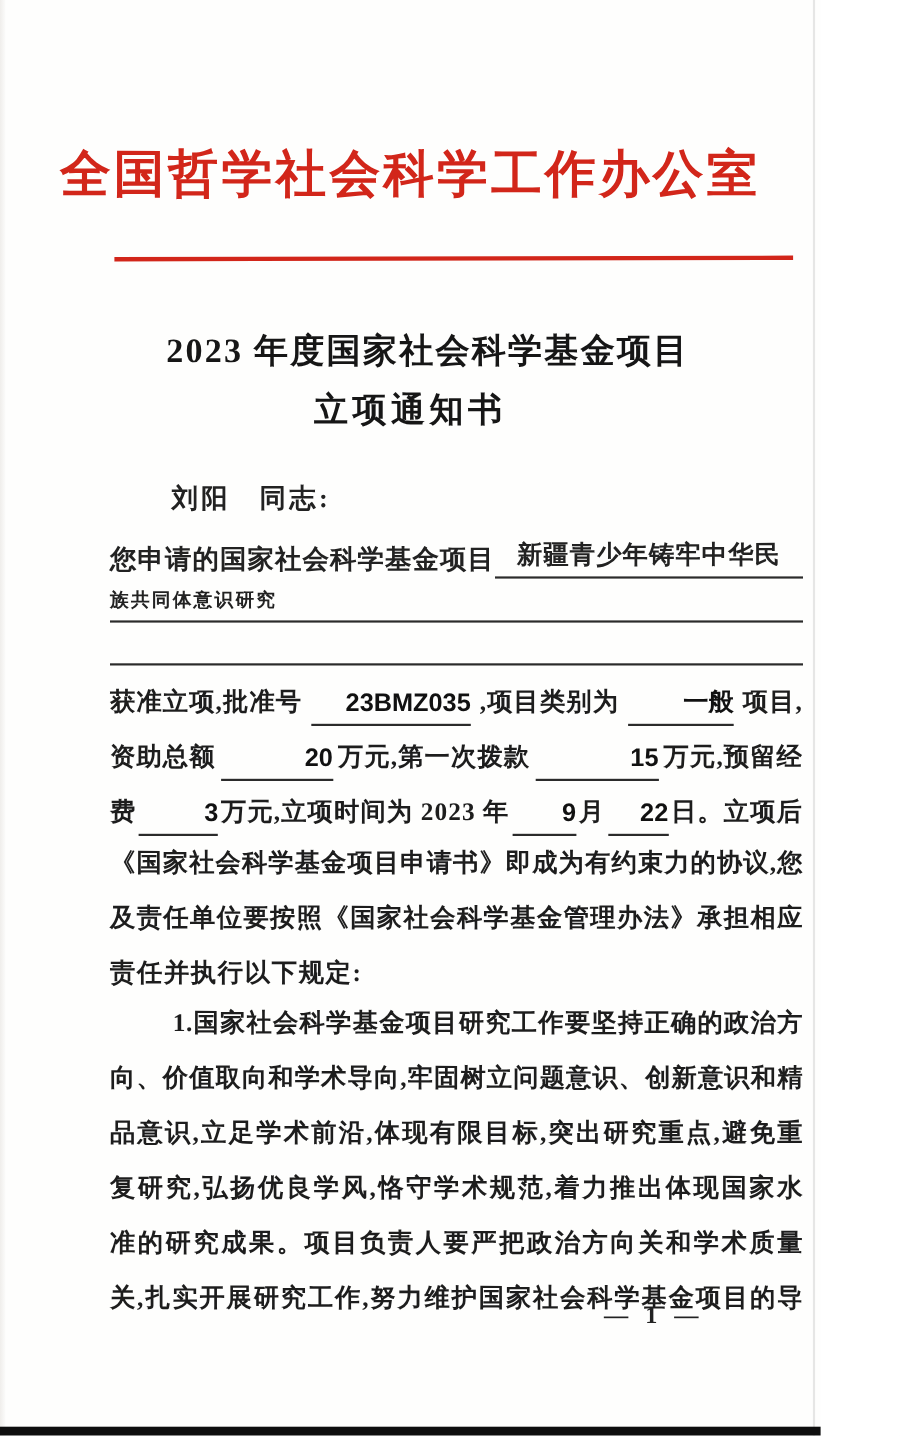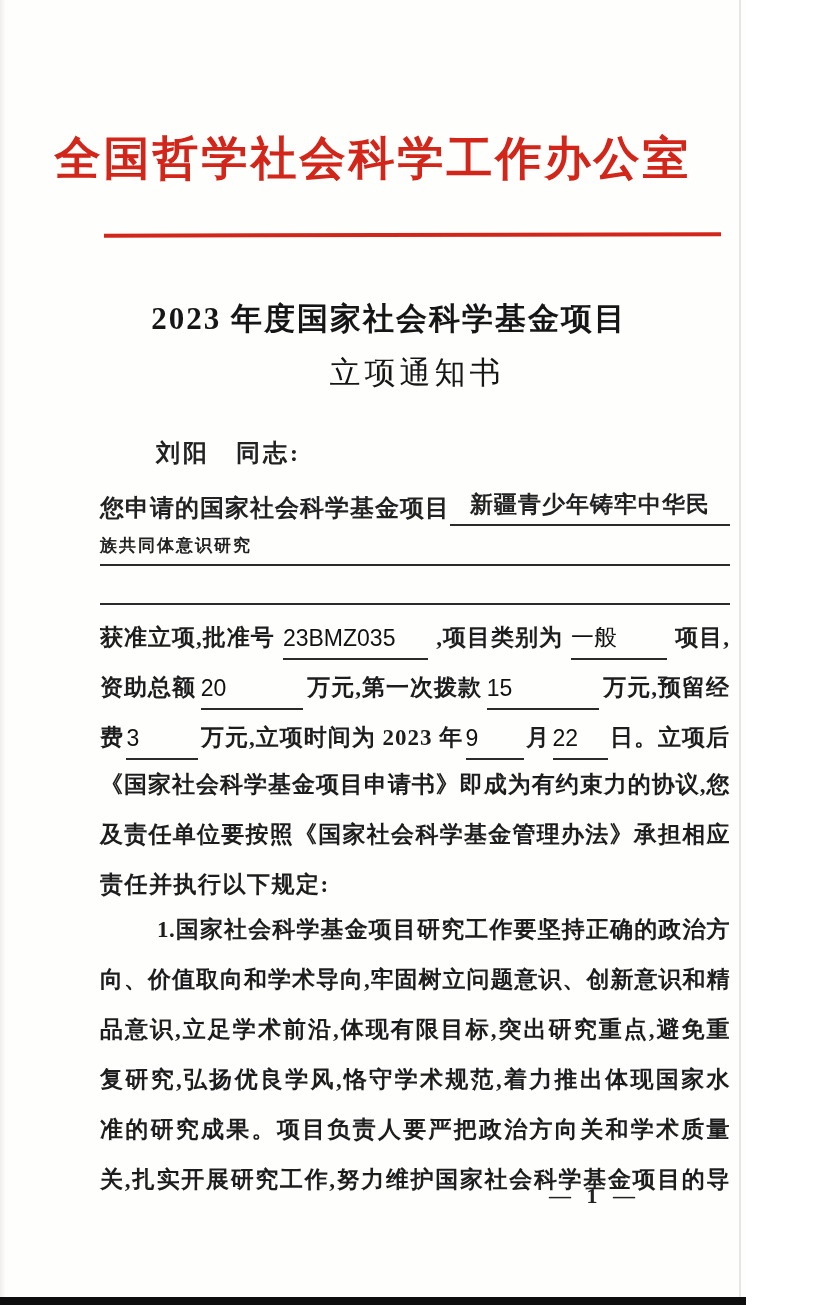--- a/index.html
+++ b/index.html
@@ -18,21 +18,21 @@
   
   .org-header { position:absolute; top:128px; left:0; width:100%; text-align:center;
     font-size:46px; font-weight:bold; letter-spacing:3px; }
   .red-rule { position:absolute; top:233px; left:104px; width:617px; height:4px;
     transform:rotate(-0.12deg); }
 
   
   .doc-title-1 { position:absolute; top:298px; left:0; width:100%; text-align:center;
     font-size:31px; font-weight:bold; letter-spacing:2px; color:#161616;padding-left:32px; }
   .doc-title-2 { position:absolute; top:352px; left:0; width:100%; text-align:center;
-    font-size:31px; font-weight:normal; letter-spacing:4px; color:#161616;margin-left:44px; }
+    font-size:31px; font-weight:bold; letter-spacing:4px; color:#161616; }
 
   .salutation { position:absolute; top:437px; left:156px; font-size:24px; font-weight:600;
     letter-spacing:3px; color:#222; }
   .salutation .suffix { margin-left:26px;margin-top:25px; }
 
   
   .intro-line1 { position:absolute; top:481px; left:100px; width:630px; height:45px;
     display:flex; align-items:flex-end; font-size:24px; font-weight:600; color:#222; }
   .intro-line1 .prefix { white-space:nowrap; letter-spacing:1px; padding-bottom:2px; }
   .blank-fill { border-bottom:2px solid #2b2b2b; text-align:center; }
@@ -41,22 +41,22 @@
     border-bottom:2px solid #2b2b2b; font-size:17px; font-weight:600; letter-spacing:2px;
     color:#222; line-height:40px; }
   .blank-row { position:absolute; top:566px; left:100px; width:630px; height:39px;
     border-bottom:2px solid #2b2b2b; }
 
   
   .body-line { position:absolute; left:100px; width:630px; height:50px; line-height:50px;
     font-size:23px; font-weight:600; color:#1d1d1d; white-space:nowrap; }
   .flexline { display:flex; justify-content:space-between; align-items:flex-end; }
   .flexline .seg { white-space:nowrap; letter-spacing:1px; line-height:44px; }
-  .fill { display:inline-block; border-bottom:2px solid #2b2b2b; text-align:left;
-    font-family:"Liberation Sans","DejaVu Sans",sans-serif; font-weight:normal;
+  .fill { display:inline-block; border-bottom:2px solid #2b2b2b; text-align:right;
+    font-family:"Liberation Sans","DejaVu Sans",sans-serif; font-weight:bold;
     font-size:23px; line-height:40px; align-self:flex-end; color:#111; }
   .jline { text-align:justify; text-align-last:justify; letter-spacing:0.5px; }
   .lline { letter-spacing:1.5px; }
   .indent { text-indent:57px; }
 
   .page-num { position:absolute; top:1183px; right:106px; font-size:22px; font-weight:600;
     letter-spacing:5px; color:#222; }
 </style>
 </head>
 <body>

